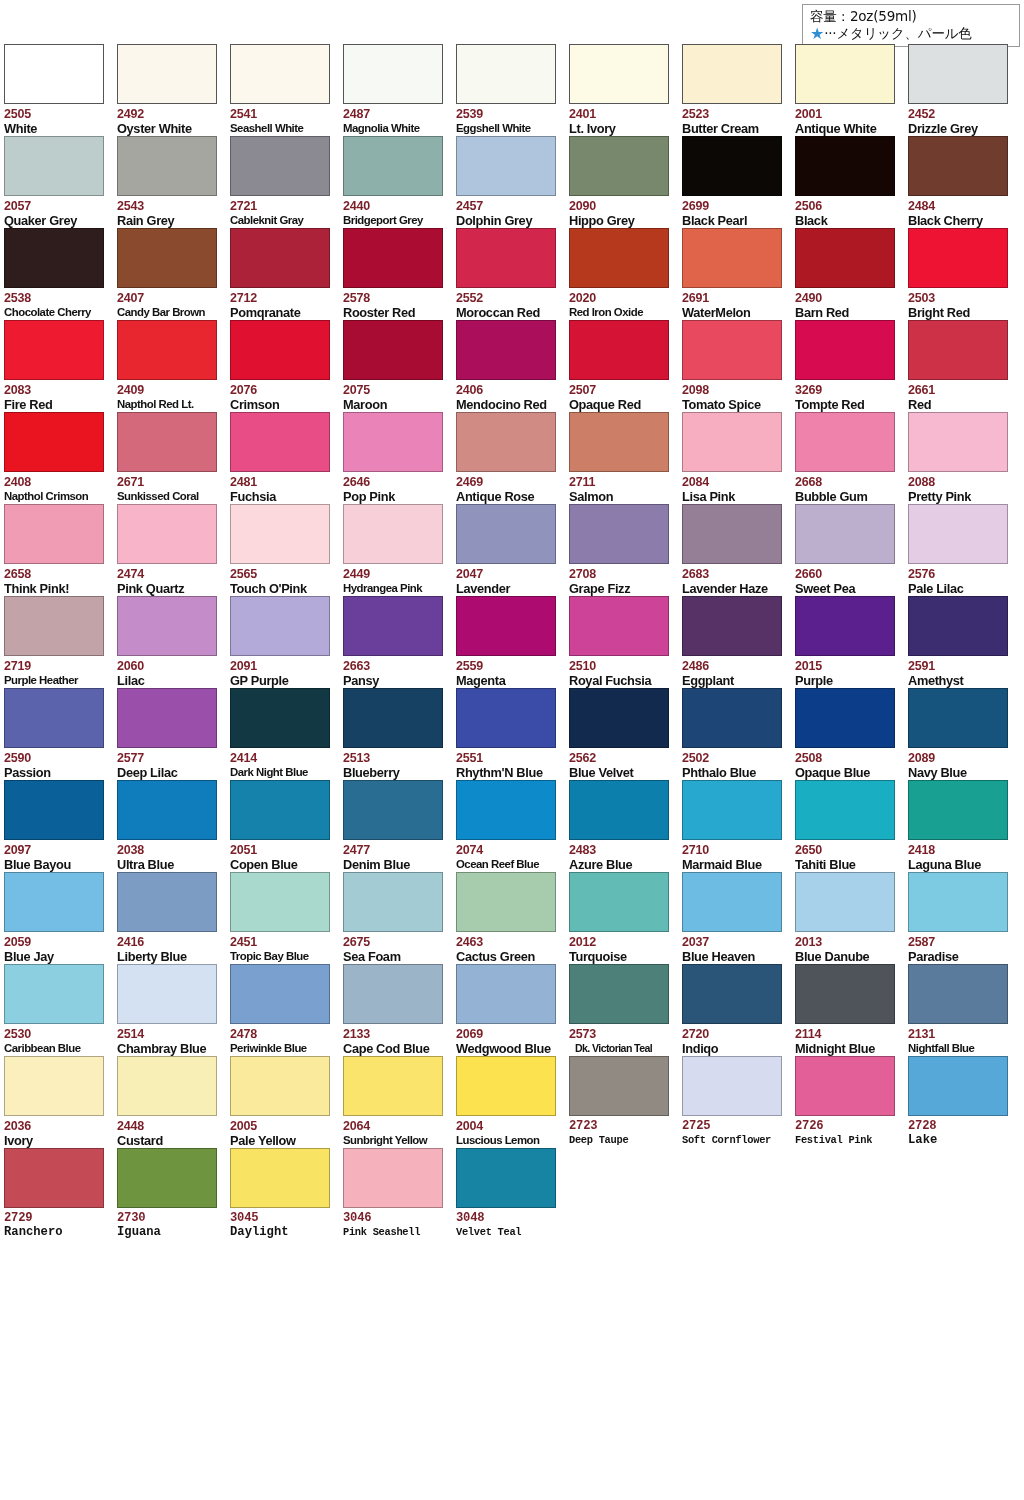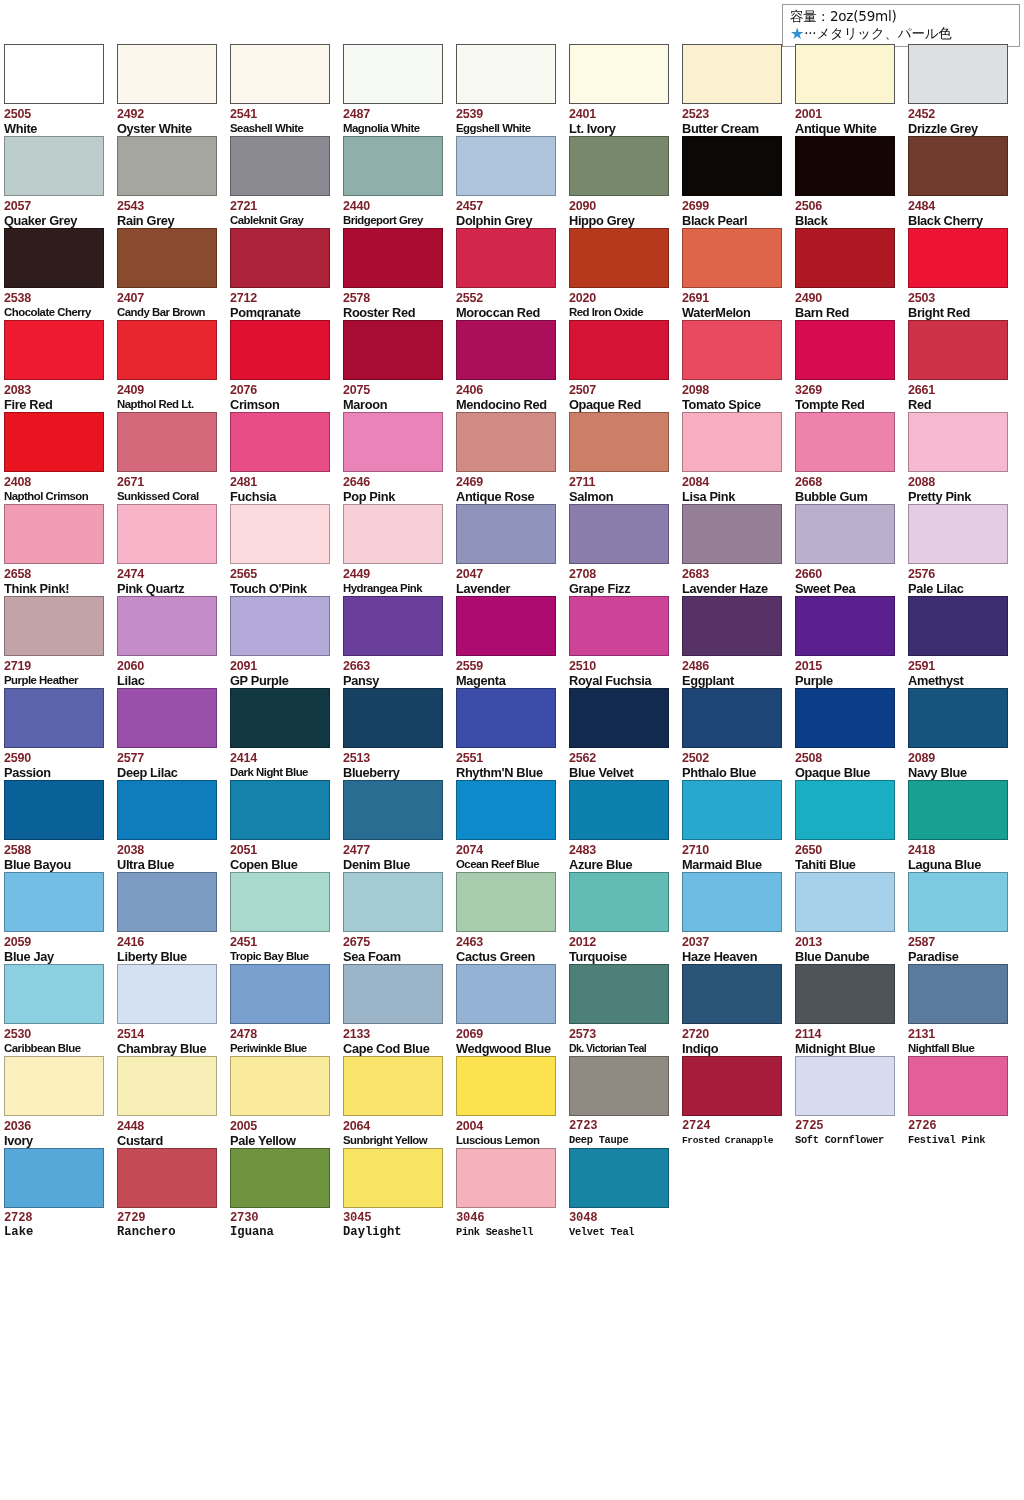--- a/index.html
+++ b/index.html
@@ -15,21 +15,21 @@
     width: 1024px;
     height: 1500px;
     background: #ffffff;
   }
 
   
   #legend {
     position: absolute;
     top: 4px;
     right: 4px;
-    width: 238px;
+    width: 218px;
     border: 1px solid #9a9a9a;
     background: #ffffff;
     padding: 3px 5px 4px 7px;
     line-height: 1.22;
   }
   #legend .l-row {
     font-family: "DejaVu Sans", sans-serif;
     font-size: 13.5px;
     color: #111111;
     white-space: nowrap;
@@ -85,20 +85,21 @@
     letter-spacing: -0.35px;
     white-space: nowrap;
   }
   .cname.narrow {
     font-size: 11.4px;
     letter-spacing: -0.5px;
   }
   .cname.vnarrow {
     font-size: 10.6px;
     letter-spacing: -0.6px;
+    margin-left: 6px;
   }
   
   .row-mono .cname {
     font-family: "Liberation Mono", "DejaVu Sans Mono", monospace;
     font-weight: bold;
     font-size: 12.2px;
     letter-spacing: 0px;
   }
   .row-mono .cname.narrow {
     font-size: 10.4px;
@@ -492,21 +493,21 @@
         <div class="code">2508</div>
         <div class="cname">Opaque Blue</div>
       </div>
       <div class="cell">
         <div class="chip" style="background: rgb(22, 83, 125);"></div>
         <div class="code">2089</div>
         <div class="cname">Navy Blue</div>
       </div>
       <div class="cell">
         <div class="chip" style="background: rgb(10, 96, 152);"></div>
-        <div class="code">2588</div>
+        <div class="code">2097</div>
         <div class="cname">Blue Bayou</div>
       </div>
       <div class="cell">
         <div class="chip" style="background: rgb(15, 124, 187);"></div>
         <div class="code">2038</div>
         <div class="cname">Ultra Blue</div>
       </div>
       <div class="cell">
         <div class="chip" style="background: rgb(20, 130, 171);"></div>
         <div class="code">2051</div>
@@ -568,21 +569,21 @@
         <div class="cname">Cactus Green</div>
       </div>
       <div class="cell">
         <div class="chip" style="background: rgb(98, 187, 181);"></div>
         <div class="code">2012</div>
         <div class="cname">Turquoise</div>
       </div>
       <div class="cell">
         <div class="chip" style="background: rgb(109, 188, 228);"></div>
         <div class="code">2037</div>
-        <div class="cname">Haze Heaven</div>
+        <div class="cname">Blue Heaven</div>
       </div>
       <div class="cell">
         <div class="chip" style="background: rgb(167, 208, 234);"></div>
         <div class="code">2013</div>
         <div class="cname">Blue Danube</div>
       </div>
       <div class="cell">
         <div class="chip" style="background: rgb(125, 203, 227);"></div>
         <div class="code">2587</div>
         <div class="cname">Paradise</div>
@@ -656,25 +657,20 @@
         <div class="chip" style="background: rgb(251, 226, 78);"></div>
         <div class="code">2004</div>
         <div class="cname narrow">Luscious Lemon</div>
       </div>
       <div class="cell row-mono">
         <div class="chip" style="background: rgb(145, 138, 130);"></div>
         <div class="code">2723</div>
         <div class="cname narrow">Deep  Taupe</div>
       </div>
       <div class="cell row-mono">
-        <div class="chip" style="background: rgb(166, 28, 59);"></div>
-        <div class="code">2724</div>
-        <div class="cname vnarrow">Frosted Cranapple</div>
-      </div>
-      <div class="cell row-mono">
         <div class="chip" style="background: rgb(215, 219, 239);"></div>
         <div class="code">2725</div>
         <div class="cname narrow">Soft Cornflower</div>
       </div>
       <div class="cell row-mono">
         <div class="chip" style="background: rgb(226, 96, 151);"></div>
         <div class="code">2726</div>
         <div class="cname narrow">Festival Pink</div>
       </div>
       <div class="cell row-mono">

